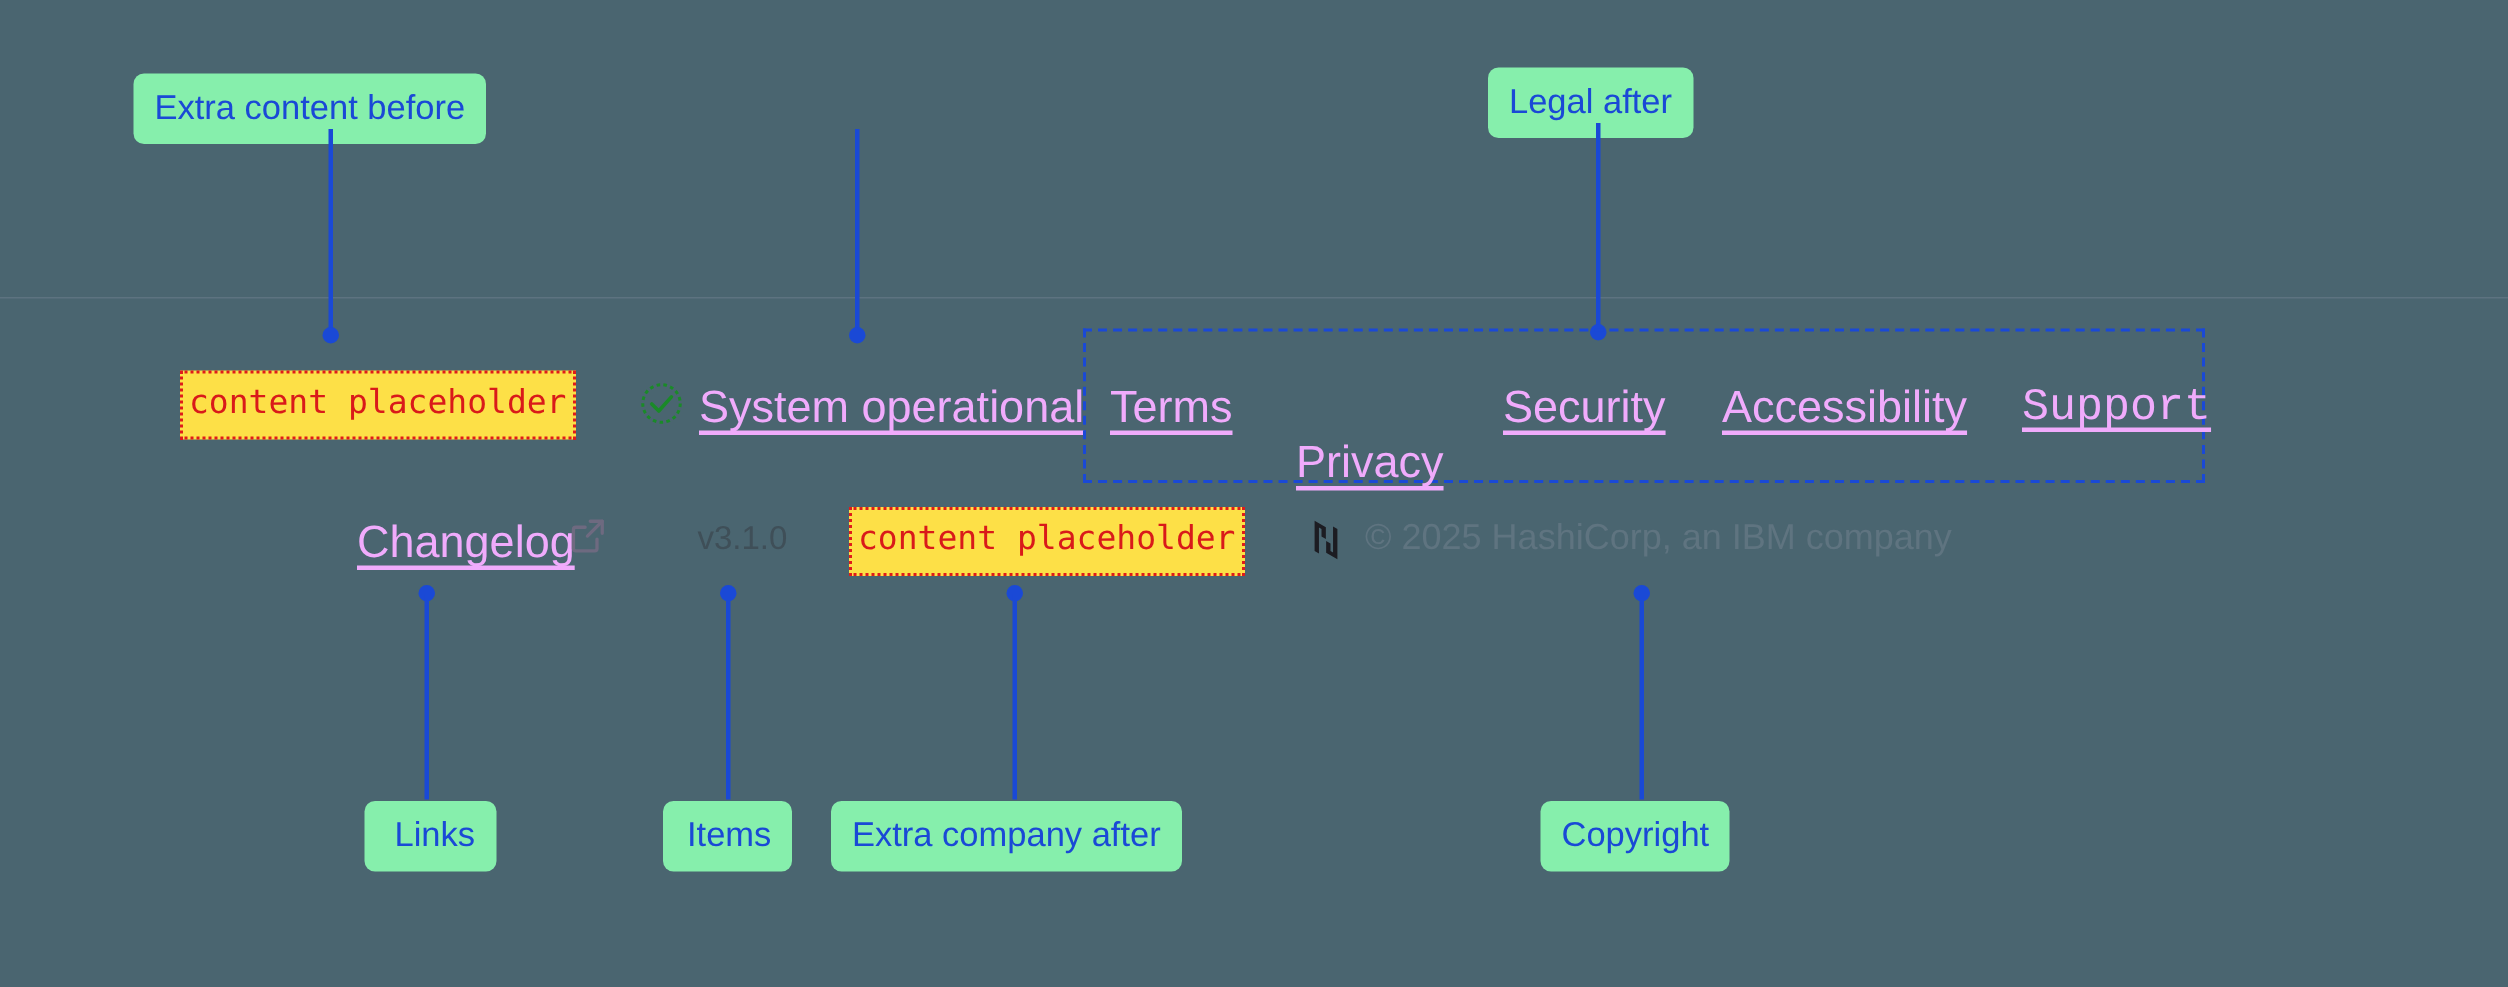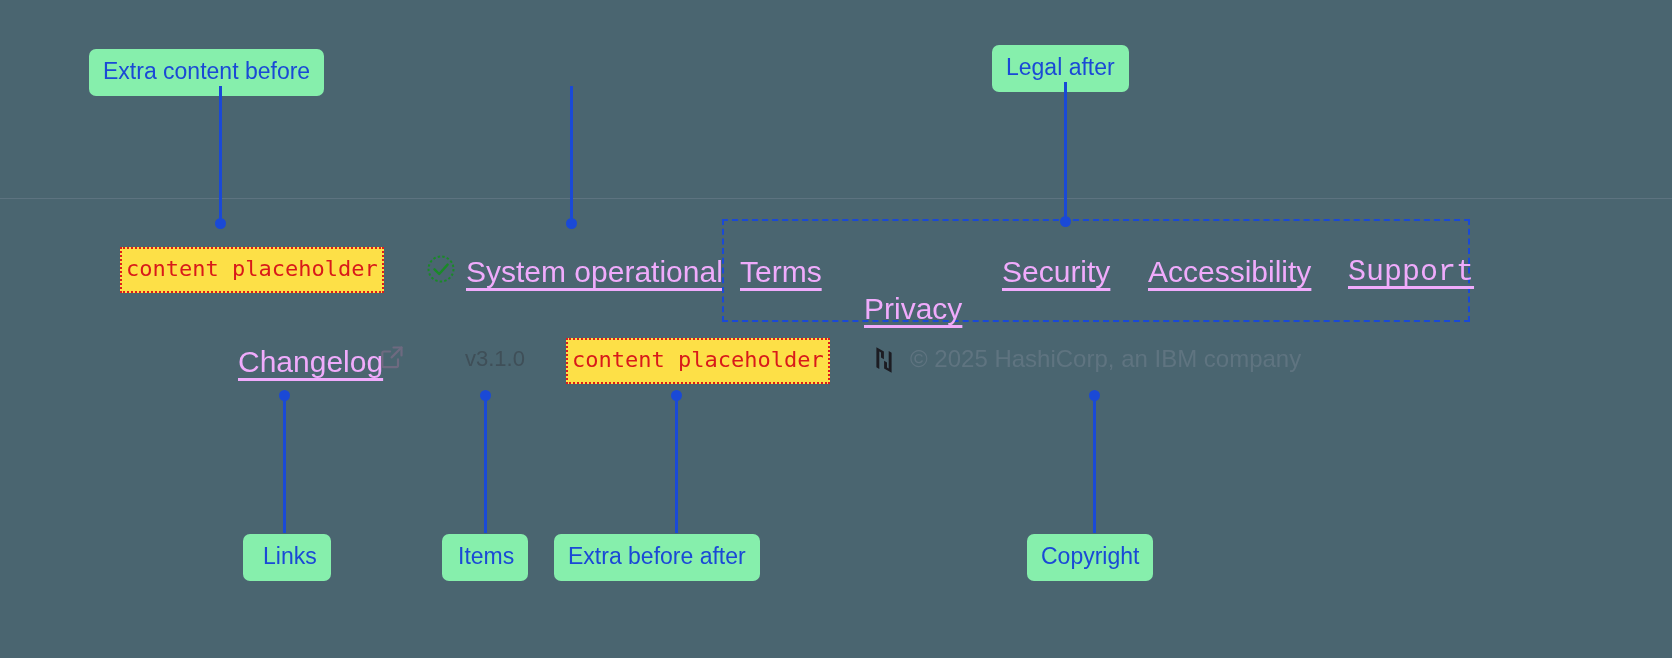--- a/index.html
+++ b/index.html
@@ -153,19 +153,19 @@
   <div class="dot" style="left:279px;top:390px;"></div>
   <div class="leader" style="left:283px;top:396px;height:137px;"></div>
   <div class="callout" style="left:243px;top:534px;padding-left:20px;">Links</div>
 
   <div class="dot" style="left:480px;top:390px;"></div>
   <div class="leader" style="left:484px;top:396px;height:137px;"></div>
   <div class="callout" style="left:442px;top:534px;padding-left:16px;">Items</div>
 
   <div class="dot" style="left:671px;top:390px;"></div>
   <div class="leader" style="left:675px;top:396px;height:137px;"></div>
-  <div class="callout" style="left:554px;top:534px;">Extra before after</div>
+  <div class="callout" style="left:554px;top:534px;">Extra company after</div>
 
   <div class="dot" style="left:1089px;top:390px;"></div>
   <div class="leader" style="left:1093px;top:396px;height:137px;"></div>
   <div class="callout" style="left:1027px;top:534px;">Copyright</div>
 
 </div>
 
 </body></html>

